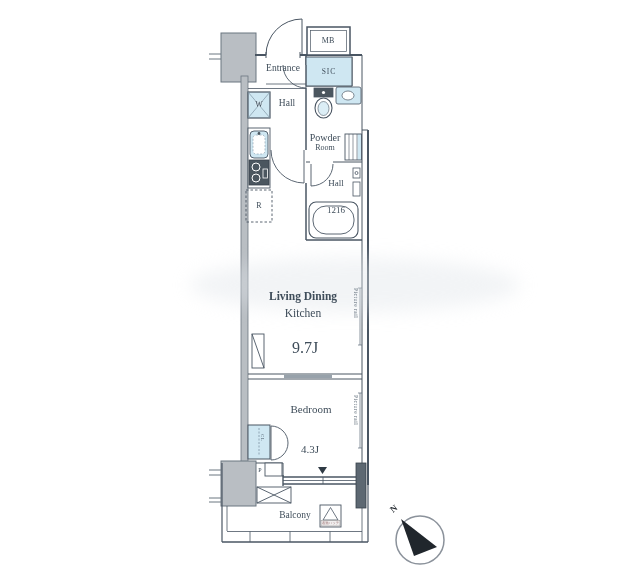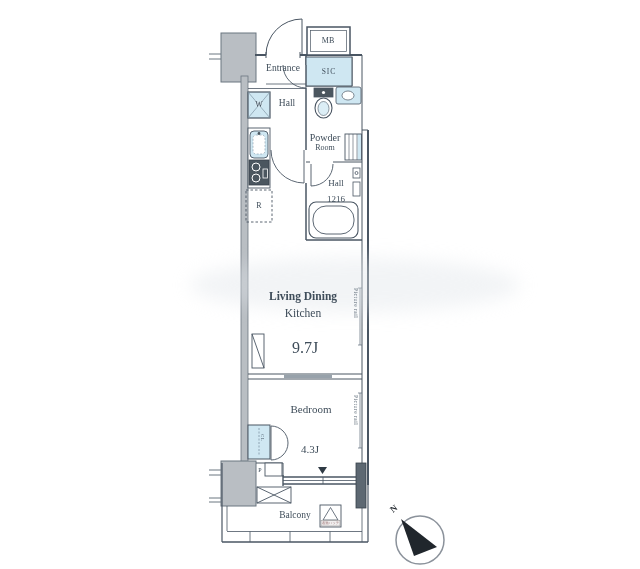--- a/index.html
+++ b/index.html
@@ -231,21 +231,21 @@
   <div class="watermark"></div>
 
   <div class="lbl" style="left:328px;top:41px;font-size:8px;">MB</div>
   <div class="lbl" style="left:283px;top:69px;font-size:9.5px;text-align:center;">Entrance</div>
   <div class="lbl" style="left:329px;top:72px;font-size:7.5px;letter-spacing:1px;">SIC</div>
   <div class="lbl" style="left:287px;top:104px;font-size:9.5px;">Hall</div>
   <div class="lbl" style="left:259px;top:105px;font-size:8px;text-shadow:0 0 2px #fff;">W</div>
   <div class="lbl" style="left:325px;top:138px;font-size:10px;">Powder</div>
   <div class="lbl" style="left:325px;top:148px;font-size:8px;">Room</div>
   <div class="lbl" style="left:336px;top:183px;font-size:9px;">Hall</div>
-  <div class="lbl" style="left:336px;top:199px;font-size:9px;">1216</div>
+  <div class="lbl" style="left:336px;top:210px;font-size:9px;">1216</div>
   <div class="lbl" style="left:259px;top:206px;font-size:8px;">R</div>
   <div class="lbl" style="left:303px;top:297px;font-size:11.5px;font-weight:bold;">Living Dining</div>
   <div class="lbl" style="left:303px;top:314px;font-size:11.5px;">Kitchen</div>
   <div class="lbl" style="left:305px;top:348px;font-size:16px;">9.7J</div>
   <div class="lbl" style="left:311px;top:409px;font-size:11px;">Bedroom</div>
   <div class="lbl" style="left:310px;top:449px;font-size:11px;">4.3J</div>
   <div class="lbl" style="left:260px;top:470px;font-size:6px;">P</div>
   <div class="lbl" style="left:295px;top:516px;font-size:9.5px;">Balcony</div>
 
   <div class="vlbl" style="left:352px;top:288px;height:60px;font-size:5.5px;">Picture rail</div>

